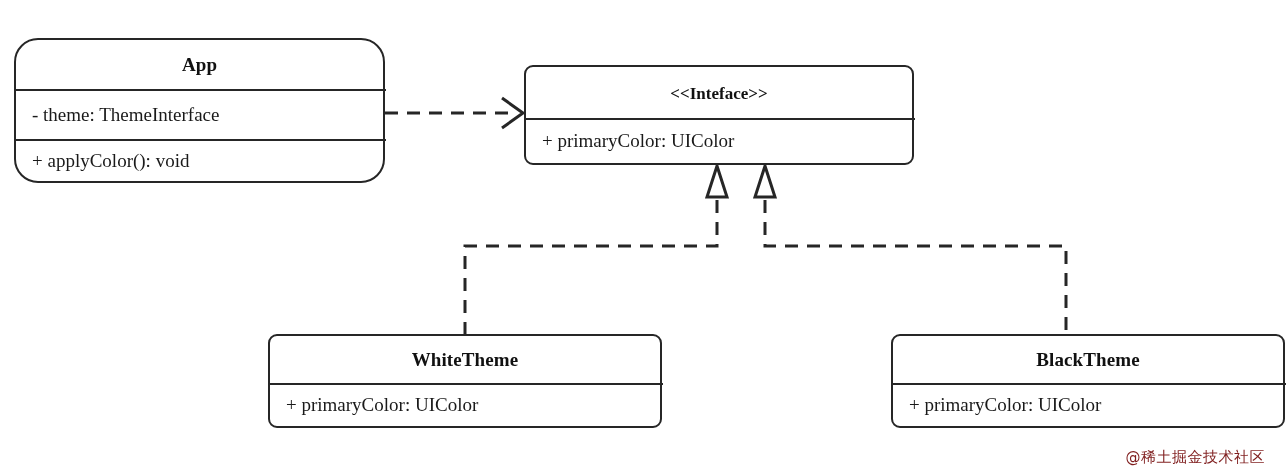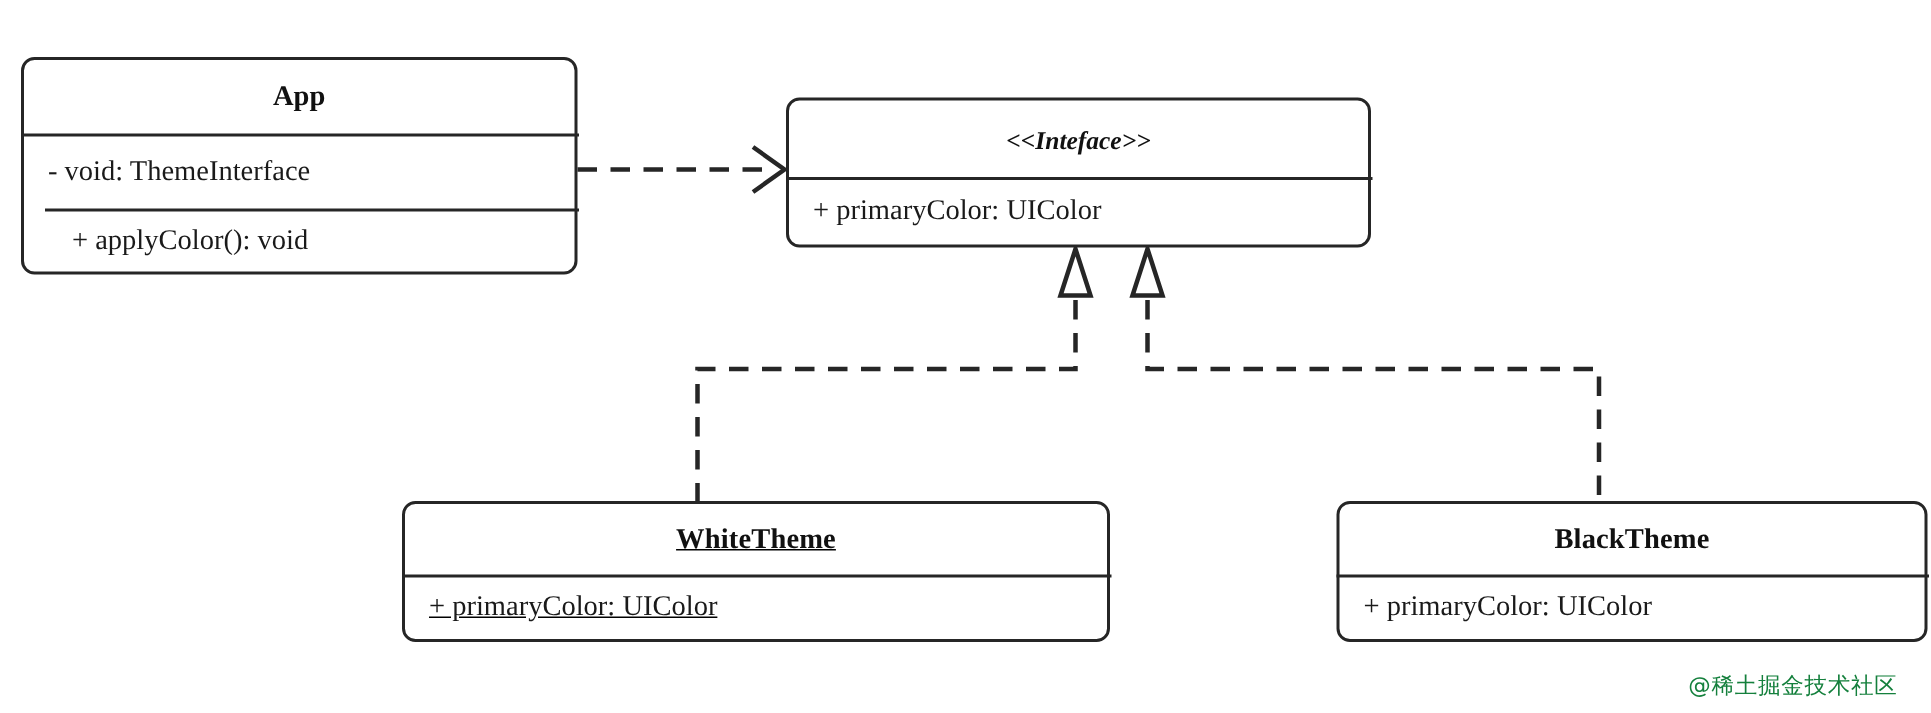--- a/index.html
+++ b/index.html
@@ -70,43 +70,43 @@
     font-size: 17px;
     color: #111111;
     line-height: 1.18;
   }
   .member-text {
     font-size: 19px;
     color: #1a1a1a;
     white-space: nowrap;
   }
   
-  #box-app      { left: 14px;  top: 38px;  width: 371px; height: 145px; }
+  #box-app      { left: 14px;  top: 38px;  width: 371px; height: 145px; border-radius: 24px; }
   #box-app .c0  { height: 50px; }
   #box-app .c1  { height: 50px; }
-  #box-app .c2  { flex: 1; margin-left: 16px; }
+  #box-app .c2  { flex: 1; }
 
   #box-interface     { left: 524px; top: 65px; width: 390px; height: 100px; }
-  #box-interface .c0 { height: 52px; padding-top: 2px; font-style: italic; }
+  #box-interface .c0 { height: 52px; padding-top: 2px; }
   #box-interface .c1 { flex: 1; }
 
-  #box-white     { left: 268px; top: 334px; width: 472px; height: 94px; text-decoration: underline; }
+  #box-white     { left: 268px; top: 334px; width: 394px; height: 94px; }
   #box-white .c0 { height: 48px; }
   #box-white .c1 { flex: 1; }
 
   #box-black     { left: 868px; top: 334px; width: 394px; height: 94px; margin-left: 23px; }
   #box-black .c0 { height: 48px; }
   #box-black .c1 { flex: 1; }
 
   #watermark {
     position: absolute;
     right: 22px;
     bottom: 8px;
     font-size: 15px;
-    color: #15803d;
+    color: #7f1d1d;
     font-family: "DejaVu Sans", "Liberation Sans", sans-serif;
     letter-spacing: 0.5px;
     z-index: 3;
     white-space: nowrap;
   }
 </style>
 </head>
 <body>
 
 <div id="canvas">
@@ -127,21 +127,21 @@
       <path d="M 765,200 L 765,246 L 1066,246 L 1066,334" fill="none" stroke="#262626" stroke-width="3" stroke-dasharray="13 9"></path>
       <polygon points="765,166 755,197 775,197" fill="#ffffff" stroke="#262626" stroke-width="3" stroke-linejoin="miter"></polygon>
     </g>
   </svg>
 
   <div class="uml-box" id="box-app">
     <div class="compartment cmp-title c0">
       <span class="title-text">App</span>
     </div>
     <div class="compartment cmp-body c1 divider-top">
-      <span class="member-text">- void: ThemeInterface</span>
+      <span class="member-text">- theme: ThemeInterface</span>
     </div>
     <div class="compartment cmp-body c2 divider-top">
       <span class="member-text">+ applyColor(): void</span>
     </div>
   </div>
 
   <div class="uml-box" id="box-interface">
     <div class="compartment cmp-title c0">
       <span class="stereotype-text">&lt;&lt;Inteface&gt;&gt;</span>
     </div>

